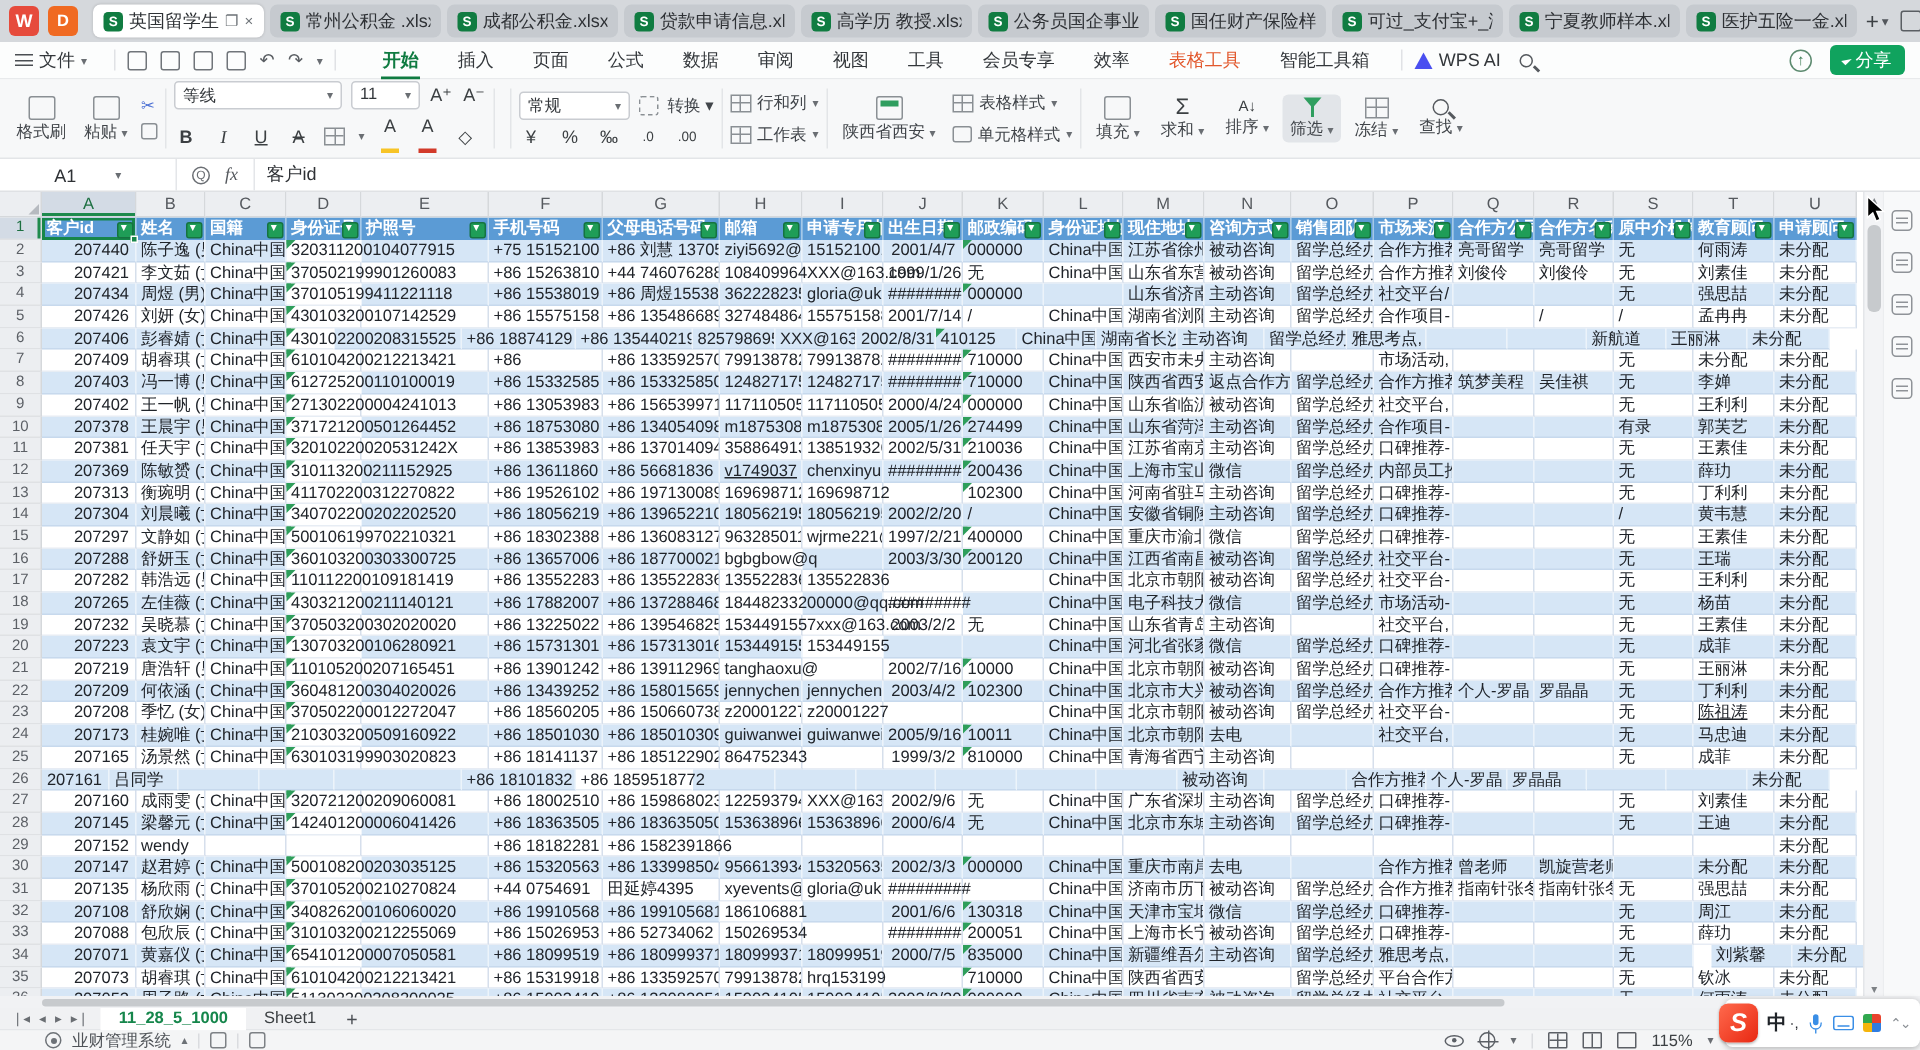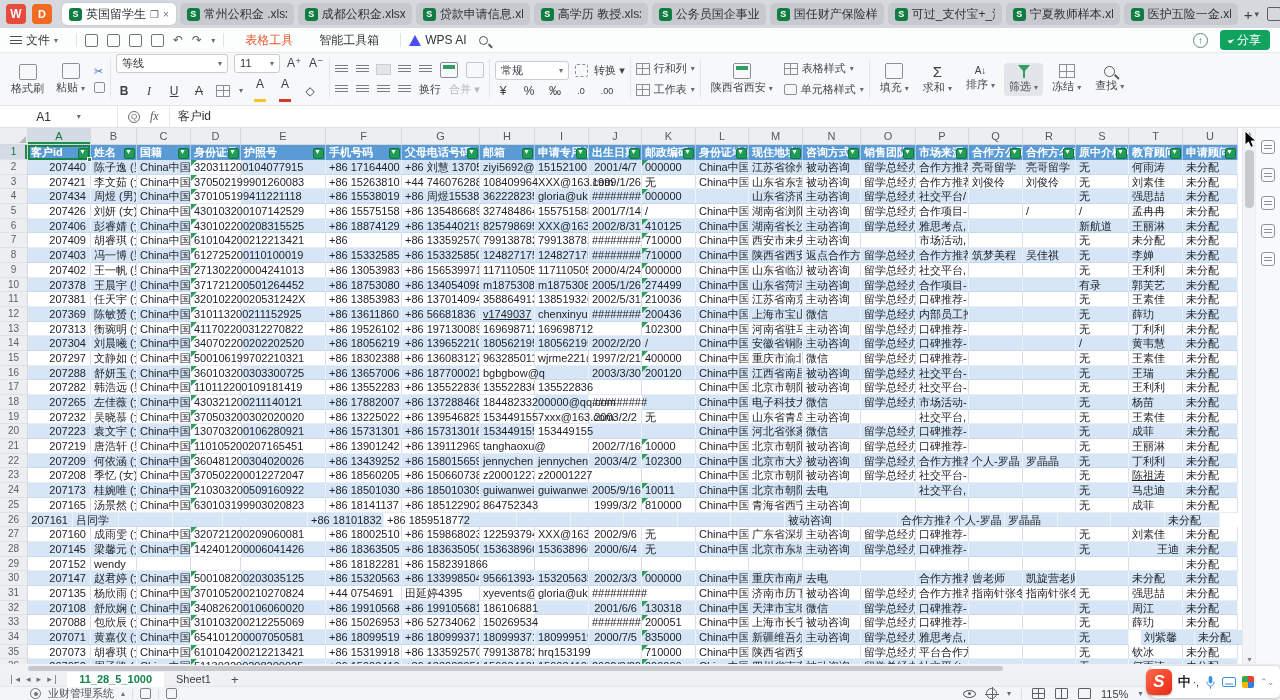--- a/index.html
+++ b/index.html
@@ -258,20 +258,32 @@
     <div class="qicons">
       <span class="qicon"></span>
       <span class="qicon"></span>
       <span class="qicon"></span>
       <span class="qicon"></span>
       <span class="qicon undo">↶</span>
       <span class="qicon undo">↷</span>
       <span class="caret">▾</span>
     </div>
     <span class="vsep"></span>
+    <div class="menu-tabs" id="menu-tabs">
+        <div class="mtab active">开始</div>
+        <div class="mtab">插入</div>
+        <div class="mtab">页面</div>
+        <div class="mtab">公式</div>
+        <div class="mtab">数据</div>
+        <div class="mtab">审阅</div>
+        <div class="mtab">视图</div>
+        <div class="mtab">工具</div>
+        <div class="mtab">会员专享</div>
+        <div class="mtab">效率</div>
+      </div>
     <div class="mtab orange">表格工具</div>
     <div class="mtab">智能工具箱</div>
     <span class="vsep"></span>
     <span class="ai-logo"></span>
     <span>WPS AI</span>
     <span class="mag"></span>
     <div class="mright">
       <span class="upcirc">↑</span>
       <div class="sharebtn">
         <span class="sharearrow"></span>
@@ -315,39 +327,20 @@
         <span class="fmt u">U</span>
         <span class="fmt s">A</span>
         <span class="gridic"></span>
           <span class="caret">▾</span>
         <span class="fmt">A<br><span class="colorbar" style="background:#f7c427"></span></span>
         <span class="fmt">A<br><span class="colorbar" style="background:#d23a2a"></span></span>
         <span class="fmt">◇</span>
       </div>
     </div>
     <span class="rsep"></span>
-    <div class="g2">
-      <div class="g2row" style="gap:8px">
-        <span class="lines"></span>
-        <span class="lines"></span>
-        <span class="lines" style="background:#e2e5e9;outline:1px solid #c9ccd1"></span>
-        <span class="lines"></span>
-        <span class="lines"></span>
-        <span class="bicon green"></span>
-        <span class="bicon" style="opacity:.45"></span>
-      </div>
-      <div class="g2row" style="gap:8px">
-        <span class="lines"></span>
-        <span class="lines"></span>
-        <span class="lines"></span>
-        <span class="lines"></span>
-        <span class="mlab">换行</span>
-        <span class="mlab dim"><span>合并</span> ▾</span>
-      </div>
-    </div>
     <span class="rsep"></span>
     <div class="g2">
       <div class="g2row">
         <div class="selbox" style="width:74px">
           <span>常规</span>
             <span class="caret">▾</span>
         </div>
         <span class="bicon" style="border-style:dashed;width:13px;height:13px"></span>
         <span class="mlab"><span>转换</span> ▾</span>
       </div>
@@ -546,21 +539,21 @@
             <span class="fb"></span>
           </div>
         </div>
         <div class="row band">
           <div class="rn">2</div>
           <div class="dc ar" style="width: 63px;">207440</div>
           <div class="dc" style="width: 46px;">陈子逸 (男</div>
           <div class="dc" style="width: 54px;">China中国</div>
           <div class="dc ovf tri" style="width: 50px;">320311200104077915</div>
           <div class="dc" style="width: 85px;"></div>
-          <div class="dc" style="width: 76px;">+86 17164400</div>
+          <div class="dc" style="width: 76px;">+75 15152100</div>
           <div class="dc" style="width: 78px;">+86 刘慧 137052</div>
           <div class="dc" style="width: 55px;">ziyi5692@q</div>
           <div class="dc" style="width: 54px;">151521001</div>
           <div class="dc ar" style="width: 53px;">2001/4/7</div>
           <div class="dc tri" style="width: 54px;">000000</div>
           <div class="dc" style="width: 53px;">China中国</div>
           <div class="dc" style="width: 54px;">江苏省徐州</div>
           <div class="dc" style="width: 58px;">被动咨询</div>
           <div class="dc" style="width: 55px;">留学总经办</div>
           <div class="dc" style="width: 53px;">合作方推荐</div>
@@ -640,21 +633,21 @@
           <div class="dc" style="width: 53px;">/</div>
           <div class="dc" style="width: 53px;">/</div>
           <div class="dc" style="width: 54px;">孟冉冉</div>
           <div class="dc" style="width: 55px;">未分配</div>
         </div>
         <div class="row band">
           <div class="rn">6</div>
           <div class="dc ar" style="width: 63px;">207406</div>
           <div class="dc" style="width: 46px;">彭睿婧 (女</div>
           <div class="dc" style="width: 54px;">China中国</div>
-          <div class="dc ovf tri" style="width: 50px;">430102200208315525</div>
+          <div class="dc ovf tri" style="width: 32px;">430102200208315525</div>
           <div class="dc" style="width: 85px;"></div>
           <div class="dc" style="width: 76px;">+86 18874129</div>
           <div class="dc" style="width: 78px;">+86 1354402198</div>
           <div class="dc" style="width: 55px;">825798695</div>
           <div class="dc" style="width: 54px;">XXX@163.c</div>
           <div class="dc ar" style="width: 53px;">2002/8/31</div>
           <div class="dc tri" style="width: 54px;">410125</div>
           <div class="dc" style="width: 53px;">China中国</div>
           <div class="dc" style="width: 54px;">湖南省长沙</div>
           <div class="dc" style="width: 58px;">主动咨询</div>
@@ -1184,21 +1177,21 @@
           <div class="dc ar" style="width: 53px;">2000/6/4</div>
           <div class="dc" style="width: 54px;">无</div>
           <div class="dc" style="width: 53px;">China中国</div>
           <div class="dc" style="width: 54px;">北京市东城</div>
           <div class="dc" style="width: 58px;">主动咨询</div>
           <div class="dc" style="width: 55px;">留学总经办</div>
           <div class="dc" style="width: 53px;">口碑推荐-</div>
           <div class="dc" style="width: 54px;"></div>
           <div class="dc" style="width: 53px;"></div>
           <div class="dc" style="width: 53px;">无</div>
-          <div class="dc" style="width: 54px; text-align: right;">王迪</div>
+          <div class="dc" style="width: 54px;">王迪</div>
           <div class="dc" style="width: 55px;">未分配</div>
         </div>
         <div class="row">
           <div class="rn">29</div>
           <div class="dc ar" style="width: 63px;">207152</div>
           <div class="dc" style="width: 46px;">wendy</div>
           <div class="dc" style="width: 54px;"></div>
           <div class="dc" style="width: 50px;"></div>
           <div class="dc" style="width: 85px;"></div>
           <div class="dc" style="width: 76px;">+86 18182281</div>

